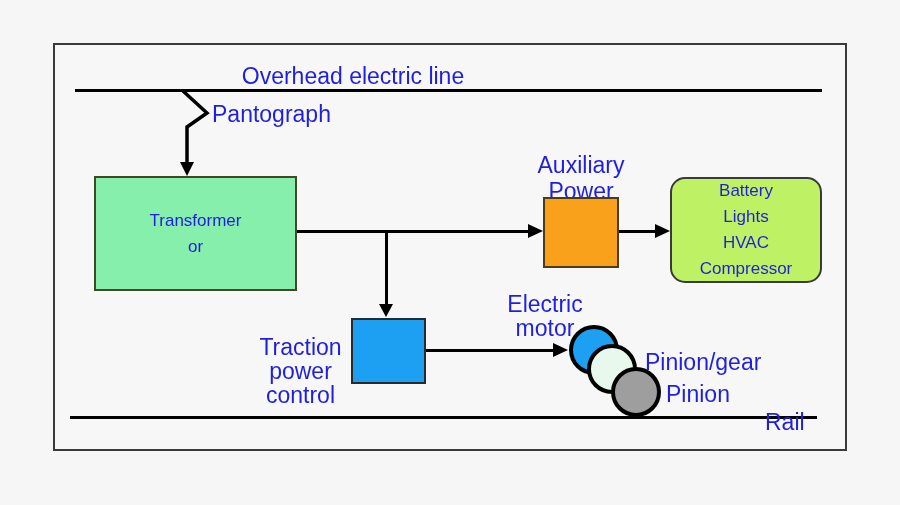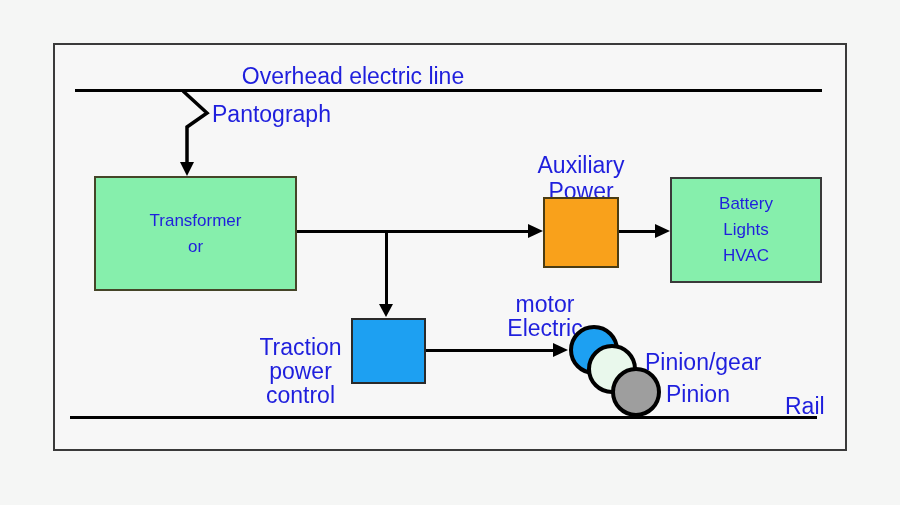--- a/index.html
+++ b/index.html
@@ -66,42 +66,43 @@
 
 <div class="lbl center" style="left:521px;top:144px;width:120px;line-height:26px;margin-top:8px;">
   <div>Auxiliary</div>
   <div>Power</div>
 </div>
 <div class="box" style="left: 543px; top: 197px; width: 76px; height: 71px; border-color: rgb(74, 60, 20); background-color: rgb(249, 161, 27);"></div>
 
 <div class="hline" style="left:619px;top:230px;width:37px;"></div>
 <div class="arrow-right" style="left:655px;top:224px;"></div>
 
-<div class="box" style="left: 670px; top: 177px; width: 152px; height: 106px; border-color: rgb(58, 58, 58); background-color: #86efac;">
+<div class="box" style="left: 670px; top: 177px; width: 152px; height: 106px; border-color: rgb(58, 58, 58); background-color: #bef264; border-radius: 15px;">
   <div>Battery</div>
   <div>Lights</div>
   <div>HVAC</div>
+  <div>Compressor</div>
 </div>
 
 <div class="lbl center" style="left:258px;top:335px;width:85px;">
   <div>Traction</div>
   <div>power</div>
   <div>control</div>
 </div>
 <div class="box" style="left: 351px; top: 318px; width: 75px; height: 66px; border-color: rgb(42, 42, 42); background-color: rgb(29, 160, 242);"></div>
 
 <div class="hline" style="left:426px;top:349px;width:128px;"></div>
 <div class="arrow-right" style="left:553px;top:343px;"></div>
 
 <div class="lbl center" style="left:498px;top:292px;width:94px;">
+  <div>Electric</div>
   <div>motor</div>
-  <div>Electric</div>
 </div>
 
 <div class="circle" style="left: 569px; top: 325px; background-color: rgb(29, 160, 242);"></div>
 <div class="circle" style="left: 587px; top: 344px; background-color: rgb(233, 248, 236);"></div>
 <div class="circle" style="left: 611px; top: 367px; background-color: rgb(158, 158, 158);"></div>
 
 <div class="lbl" style="left:645px;top:350px;">Pinion/gear</div>
 <div class="lbl" style="left:666px;top:382px;">Pinion</div>
 
 <div class="hline" style="left:70px;top:416px;width:747px;"></div>
-<div class="lbl" style="left:765px;top:394px;margin-left:20px;">Rail</div>
+<div class="lbl" style="left:765px;top:410px;">Rail</div>
 
 </body></html>

